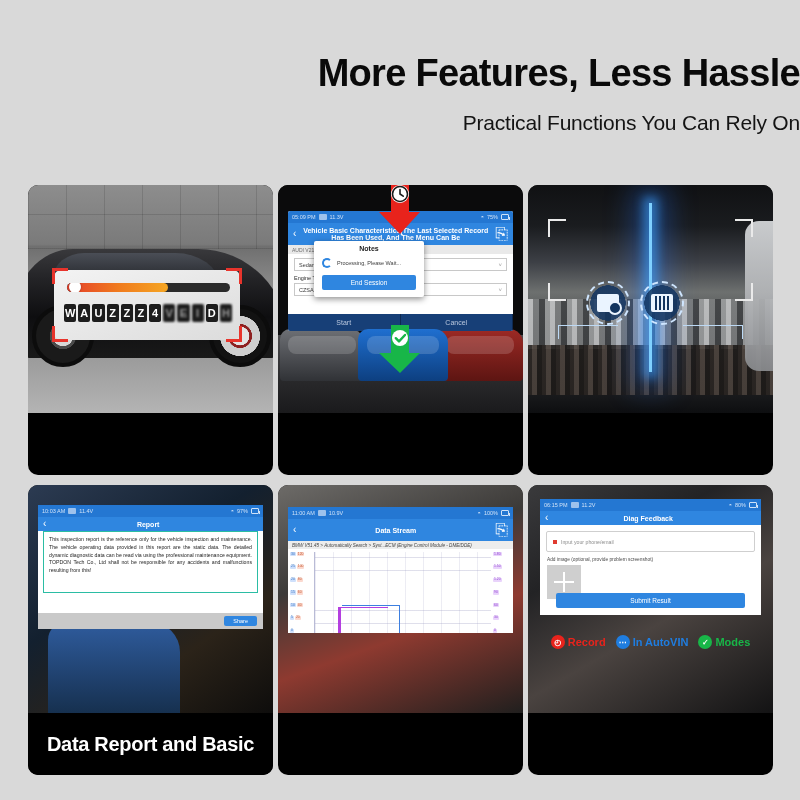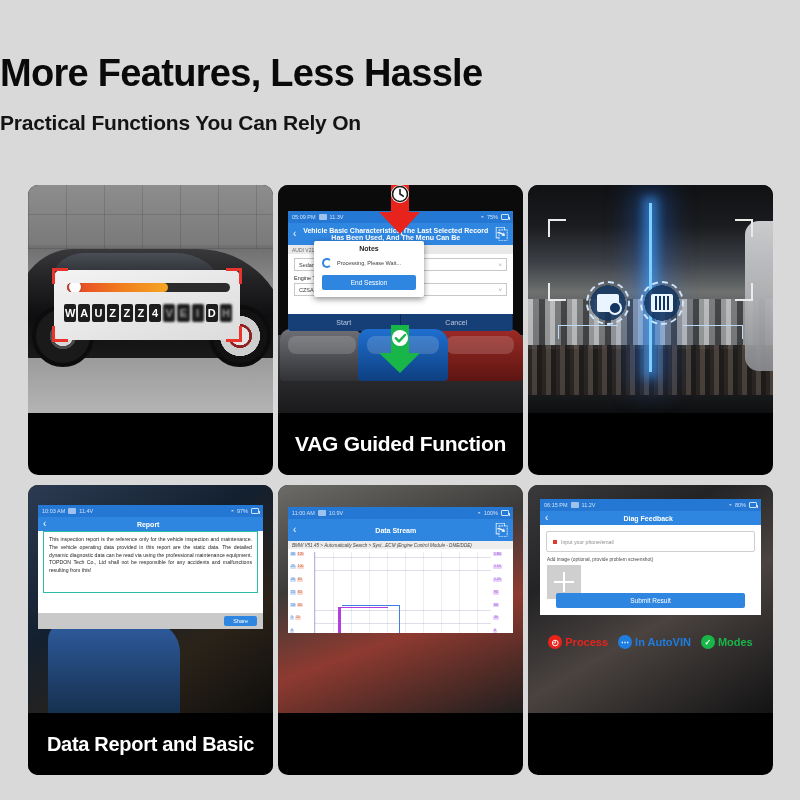--- a/index.html
+++ b/index.html
@@ -5,27 +5,27 @@
   * { box-sizing: border-box; margin: 0; padding: 0; }
   html, body {
     width: 800px; height: 800px;
     background: #d9d9d9;
     font-family: "Liberation Sans", sans-serif;
     overflow: hidden;
   }
   .page { width: 800px; height: 800px; position: relative; }
 
   
-  .hdr { text-align: left; padding-top: 52px; }
+  .hdr { text-align: right; padding-top: 52px; }
   .hdr h1 {
     font-size: 38px; font-weight: 700; color: #0a0a0a;
     letter-spacing: -0.7px;
   }
   .hdr h2 {
-    font-size: 21px; font-weight: 700; color: #141414;
+    font-size: 21px; font-weight: 400; color: #141414;
     margin-top: 16px; letter-spacing: -0.2px;
   }
 
   
   .grid {
     position: absolute; left: 28px; top: 185px;
     width: 745px;
     display: grid;
     grid-template-columns: 245px 245px 245px;
     grid-template-rows: 290px 290px;
@@ -471,21 +471,20 @@
           <circle cx="26" cy="12" r="7.5" fill="none" stroke="#1a1a1a" stroke-width="1.6"></circle>
           <path d="M26 7.5 V12 l3.2 2.2" stroke="#1a1a1a" stroke-width="1.6" fill="none" stroke-linecap="round"></path>
         </svg>
 
         <svg class="greenarrow" width="52" height="50" viewBox="0 0 52 50">
           <path d="M17 0 h18 v28 h11 L26 48 L5 28 h12 z" fill="#18b648"></path>
           <circle cx="26" cy="13" r="8" fill="#ffffff"></circle>
           <path d="M21.8 13.2 l3.2 3.2 l6-6.4" stroke="#18b648" stroke-width="2.4" fill="none" stroke-linecap="round" stroke-linejoin="round"></path>
         </svg>
       </div>
-      <div class="caption">VAG Guided Function</div>
     </div>
 
     <div class="card">
       <div class="art">
         <div class="engbg"></div>
         <div class="engcoils"></div>
         <div class="engblock"></div>
         <div class="wrench"></div>
         <div class="scanbeam"></div>
         <span class="brk tl"></span>
@@ -648,21 +647,21 @@
             </div>
           </div>
           <div class="fb-lbl">Add image (optional, provide problem screenshot)</div>
           <div class="fb-addimg"></div>
           <div class="fb-submit">Submit Result</div>
         </div>
 
         <div class="fb-badges">
           <span class="badge pending">
             <span class="dot">◴</span>
-            <span>Process</span>
+            <span>Record</span>
           </span>
           <span class="badge process">
             <span class="dot">⋯</span>
             <span>In AutoVIN</span>
           </span>
           <span class="badge done">
             <span class="dot">✓</span>
             <span>Modes</span>
           </span>
         </div>

